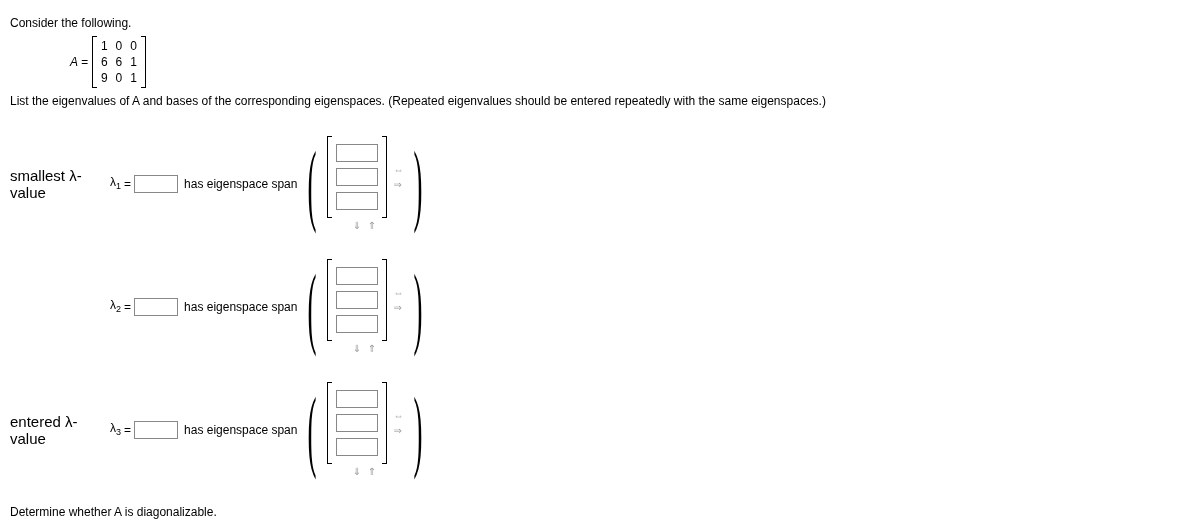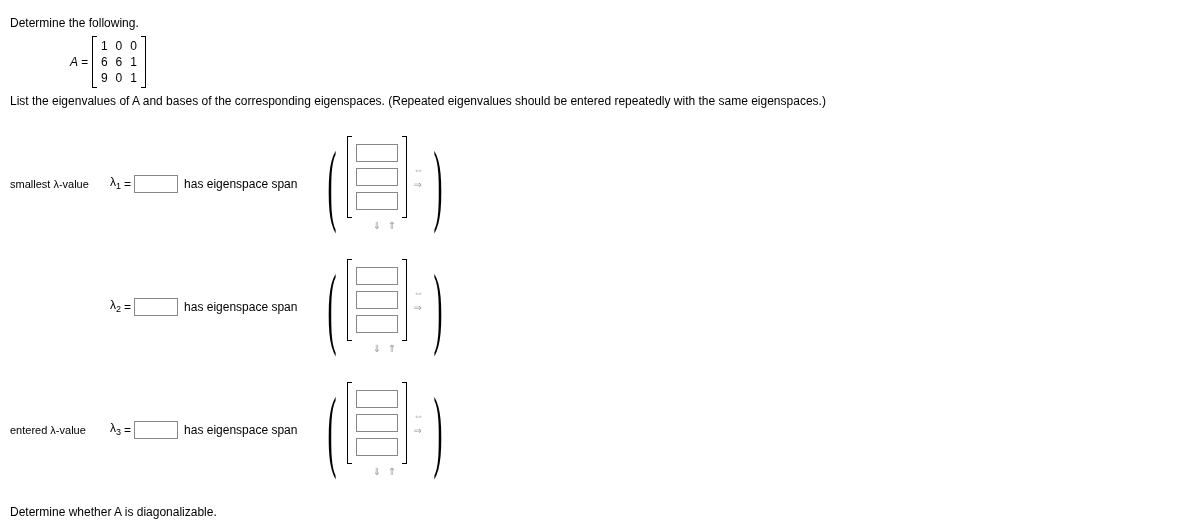--- a/index.html
+++ b/index.html
@@ -16,31 +16,31 @@
       border-left: 1.5px solid #000;
       border-top: 1.5px solid #000;
       border-bottom: 1.5px solid #000;
       width: 4px;
       height: 50px;
     }
     .bracket.right { border-left: none; border-right: 1.5px solid #000; }
     .matrix-cells { display: grid; grid-template-columns: repeat(3, auto); gap: 2px 8px; padding: 2px 4px; }
     .eigen-rows { margin-top: 20px; }
     .eigen-row { display: flex; align-items: center; margin: 28px 0; }
-    .label-slot { width: 100px; font-size: 11px; }
+    .label-slot { width: 100px; font-size: 15px; }
     .lambda { }
     .sub { font-size: 9px; vertical-align: sub; }
     .eq { margin: 0 3px; }
     .num-input {
       width: 42px; height: 16px;
       border: 1px solid #888;
       background: #fff;
       display: inline-block;
     }
-    .text-after { margin: 0 20px 0 6px; }
+    .text-after { margin: 0 0 0 6px; }
     .span-wrap { display: inline-flex; align-items: center; }
     .paren {
       font-family: 'Times New Roman', serif;
       font-size: 90px;
       line-height: 0.7;
       font-weight: 100;
       transform: scaleX(0.3);
       display: inline-block;
     }
     .col-wrap { display: inline-flex; align-items: center; position: relative; }
@@ -64,21 +64,21 @@
     }
     .arrows-side { display: flex; flex-direction: column; gap: 4px; margin-left: 6px; color: #999; font-size: 10px; }
     .arrows-bottom { color: #999; font-size: 10px; letter-spacing: 2px; margin-top: 2px; }
     .col-container { display: inline-flex; flex-direction: column; align-items: center; }
     .radio-row { margin: 4px 0 4px 18px; display: flex; align-items: center; }
     .radio { width: 11px; height: 11px; border: 1px solid #555; border-radius: 50%; margin-right: 6px; background: #fff; display: inline-block; }
   </style>
 </head>
 <body>
 
-<div class="line">Determine the following.</div>
+<div class="line">Consider the following.</div>
 
 <div class="line" style="margin-left:60px;">
   <span class="matrix-wrap">
     <span class="matrix-label">A =</span>
     <span class="bracket"></span>
     <span class="matrix-cells">
       <span>1</span>
       <span>0</span>
       <span>0</span>
       <span>6</span>

